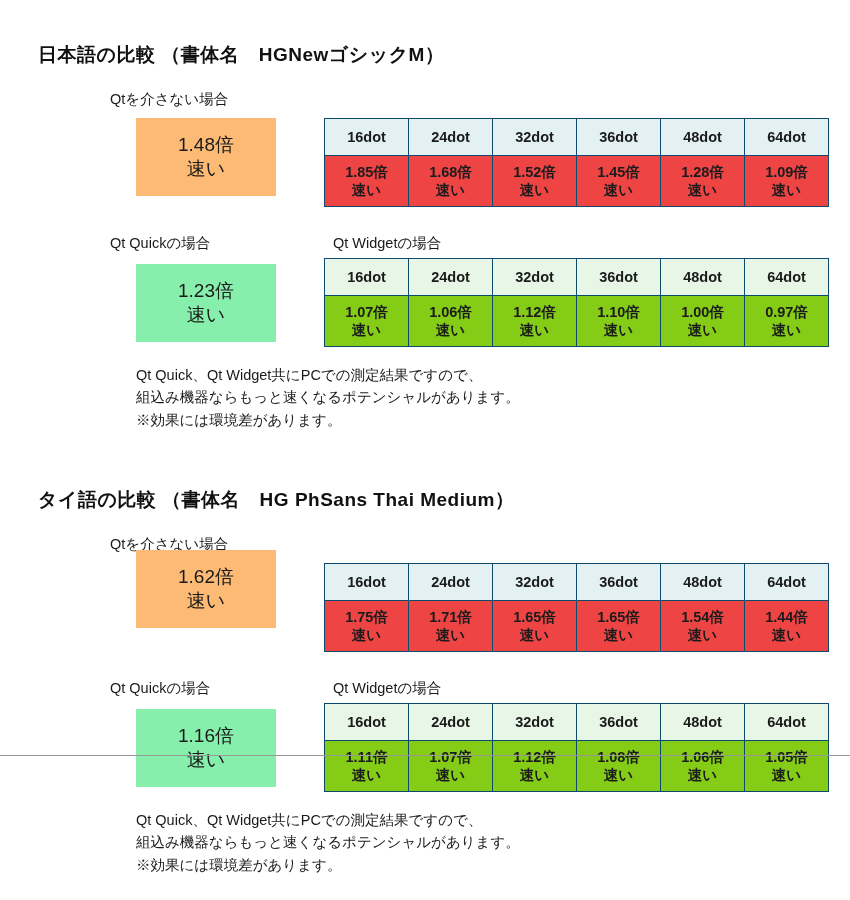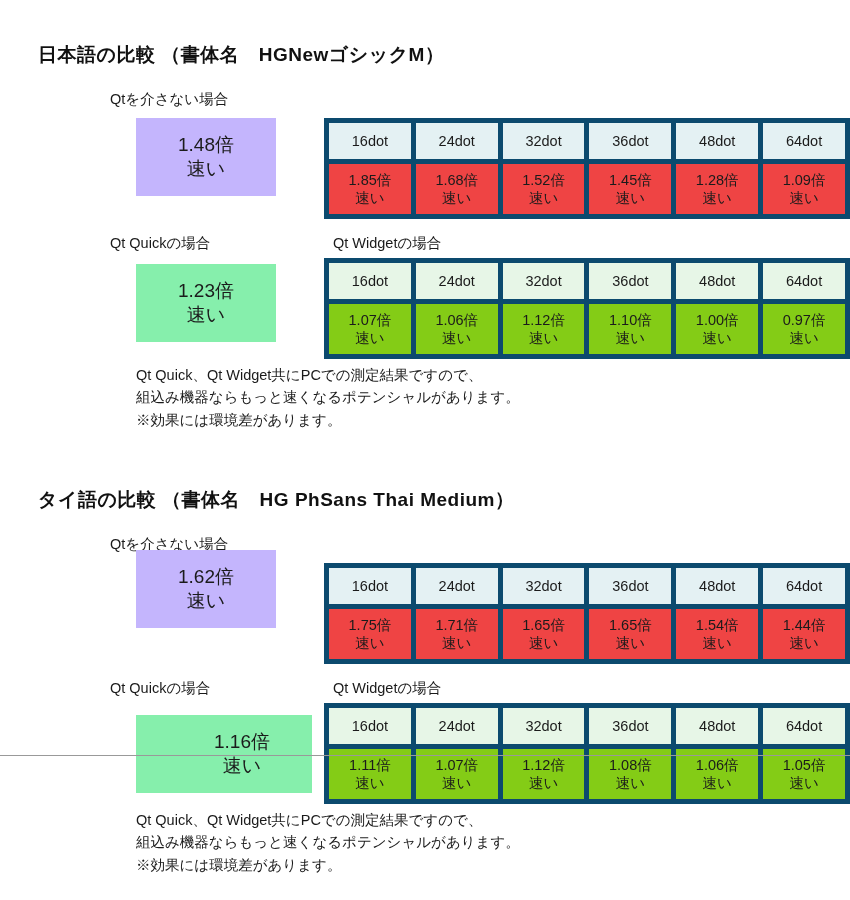--- a/index.html
+++ b/index.html
@@ -44,36 +44,37 @@
     height: 78px;
     display: flex;
     flex-direction: column;
     align-items: center;
     justify-content: center;
     line-height: 1.25;
     font-size: 19px;
     color: #1b1b1b;
   }
   .big-box .v { display: block; }
-  .big-box.blue { background: #c4b5fd; }
+  .big-box.blue { background: #fdba74; }
   .big-box.green { background: #86efac; }
 
   
   .dot-table {
     position: absolute;
     border-collapse: collapse;
     table-layout: fixed;
   }
   .dot-table td {
     width: 81px;
     text-align: center;
     vertical-align: middle;
     font-size: 14.5px;
     color: #1b1b1b;
-    border: 5px solid #0c4a6e;
+    border: 1px solid #0c4a6e;
+    font-weight: bold;
   }
   .dot-table tr.head td {
     height: 34px;
     font-size: 14.5px;
   }
   .dot-table tr.vals td {
     height: 48px;
     line-height: 1.25;
   }
   .dot-table.blue tr.head td { background: #e4f1f3; }
@@ -198,21 +199,21 @@
         <td><span>1.65倍</span><br><span>速い</span></td>
         <td><span>1.54倍</span><br><span>速い</span></td>
         <td><span>1.44倍</span><br><span>速い</span></td>
       </tr>
     </tbody>
       </table>
 
     <div class="caption" style="position:absolute; left:110px; top:192px;">Qt Quickの場合</div>
     <div class="caption" style="position:absolute; left:333px; top:192px;">Qt Widgetの場合</div>
 
-    <div class="big-box green" style="left:136px; top:228px;padding-left:36px;">
+    <div class="big-box green" style="left:136px; top:222px;">
       <span class="v">1.16倍</span>
       <span class="v">速い</span>
     </div>
 
     <table class="dot-table green" style="left:324px; top:216px;">
       <tbody>
           <tr class="head">
         <td>16dot</td>
         <td>24dot</td>
         <td>32dot</td>

